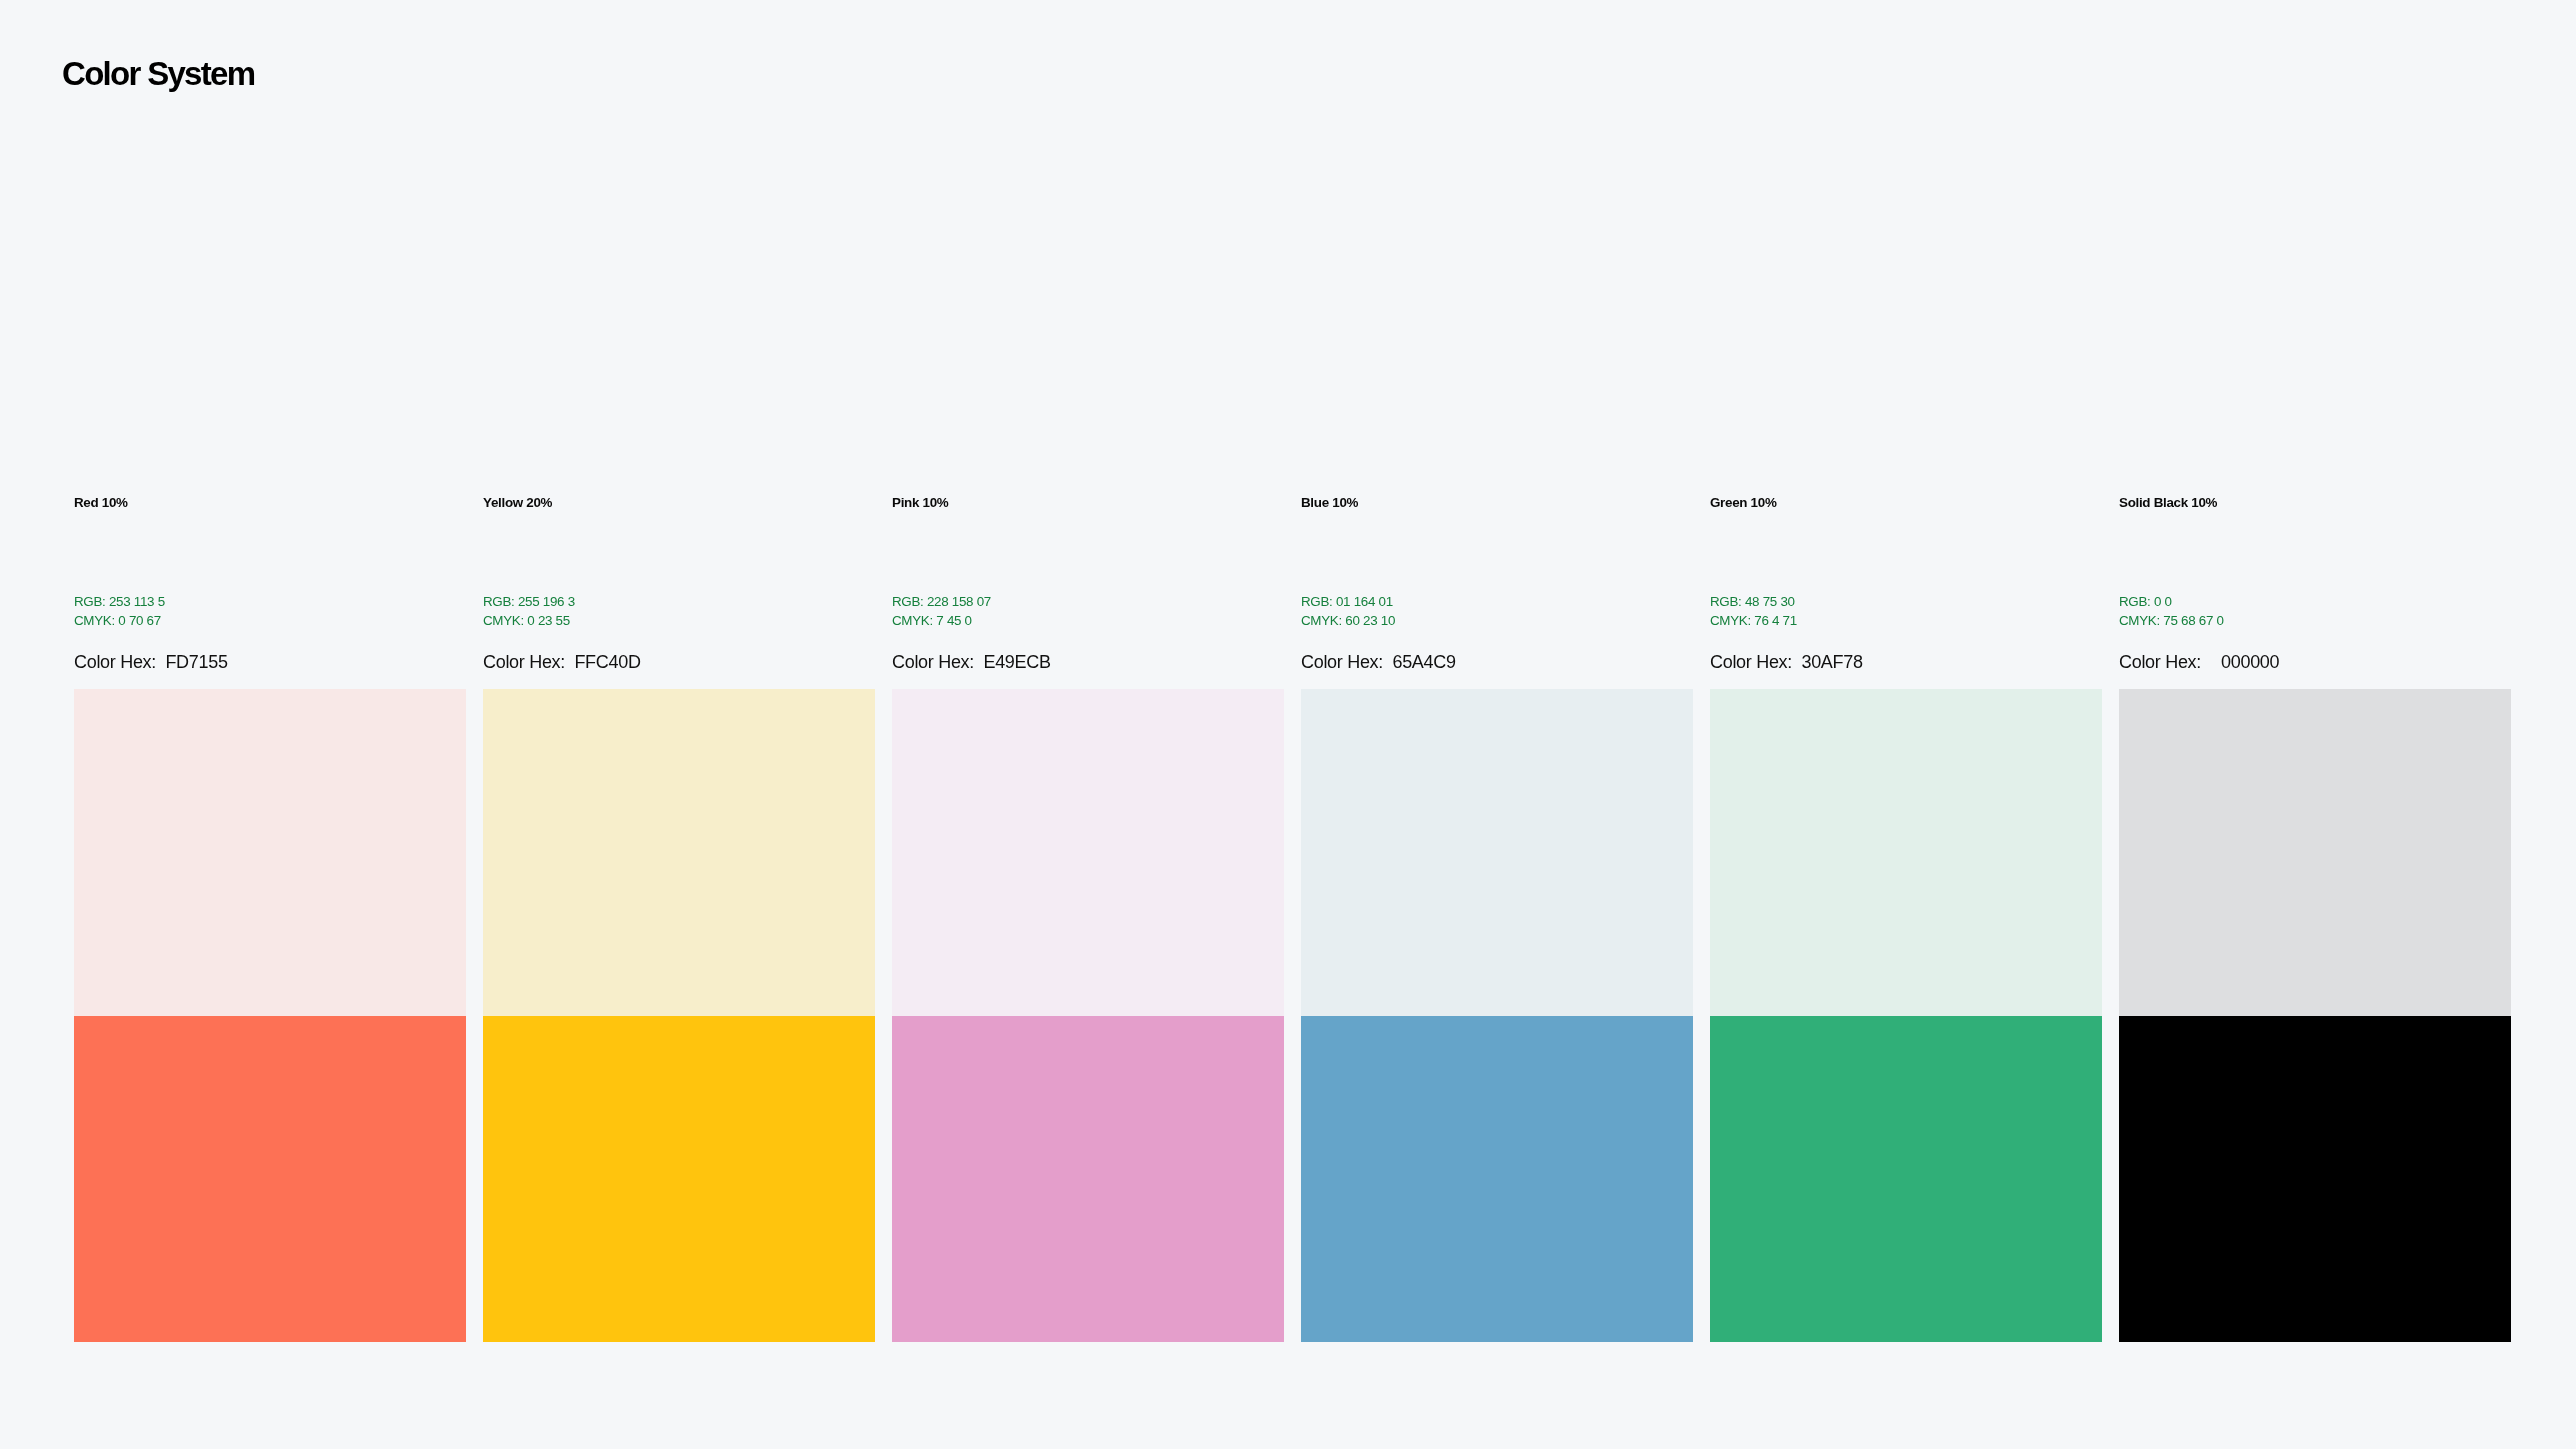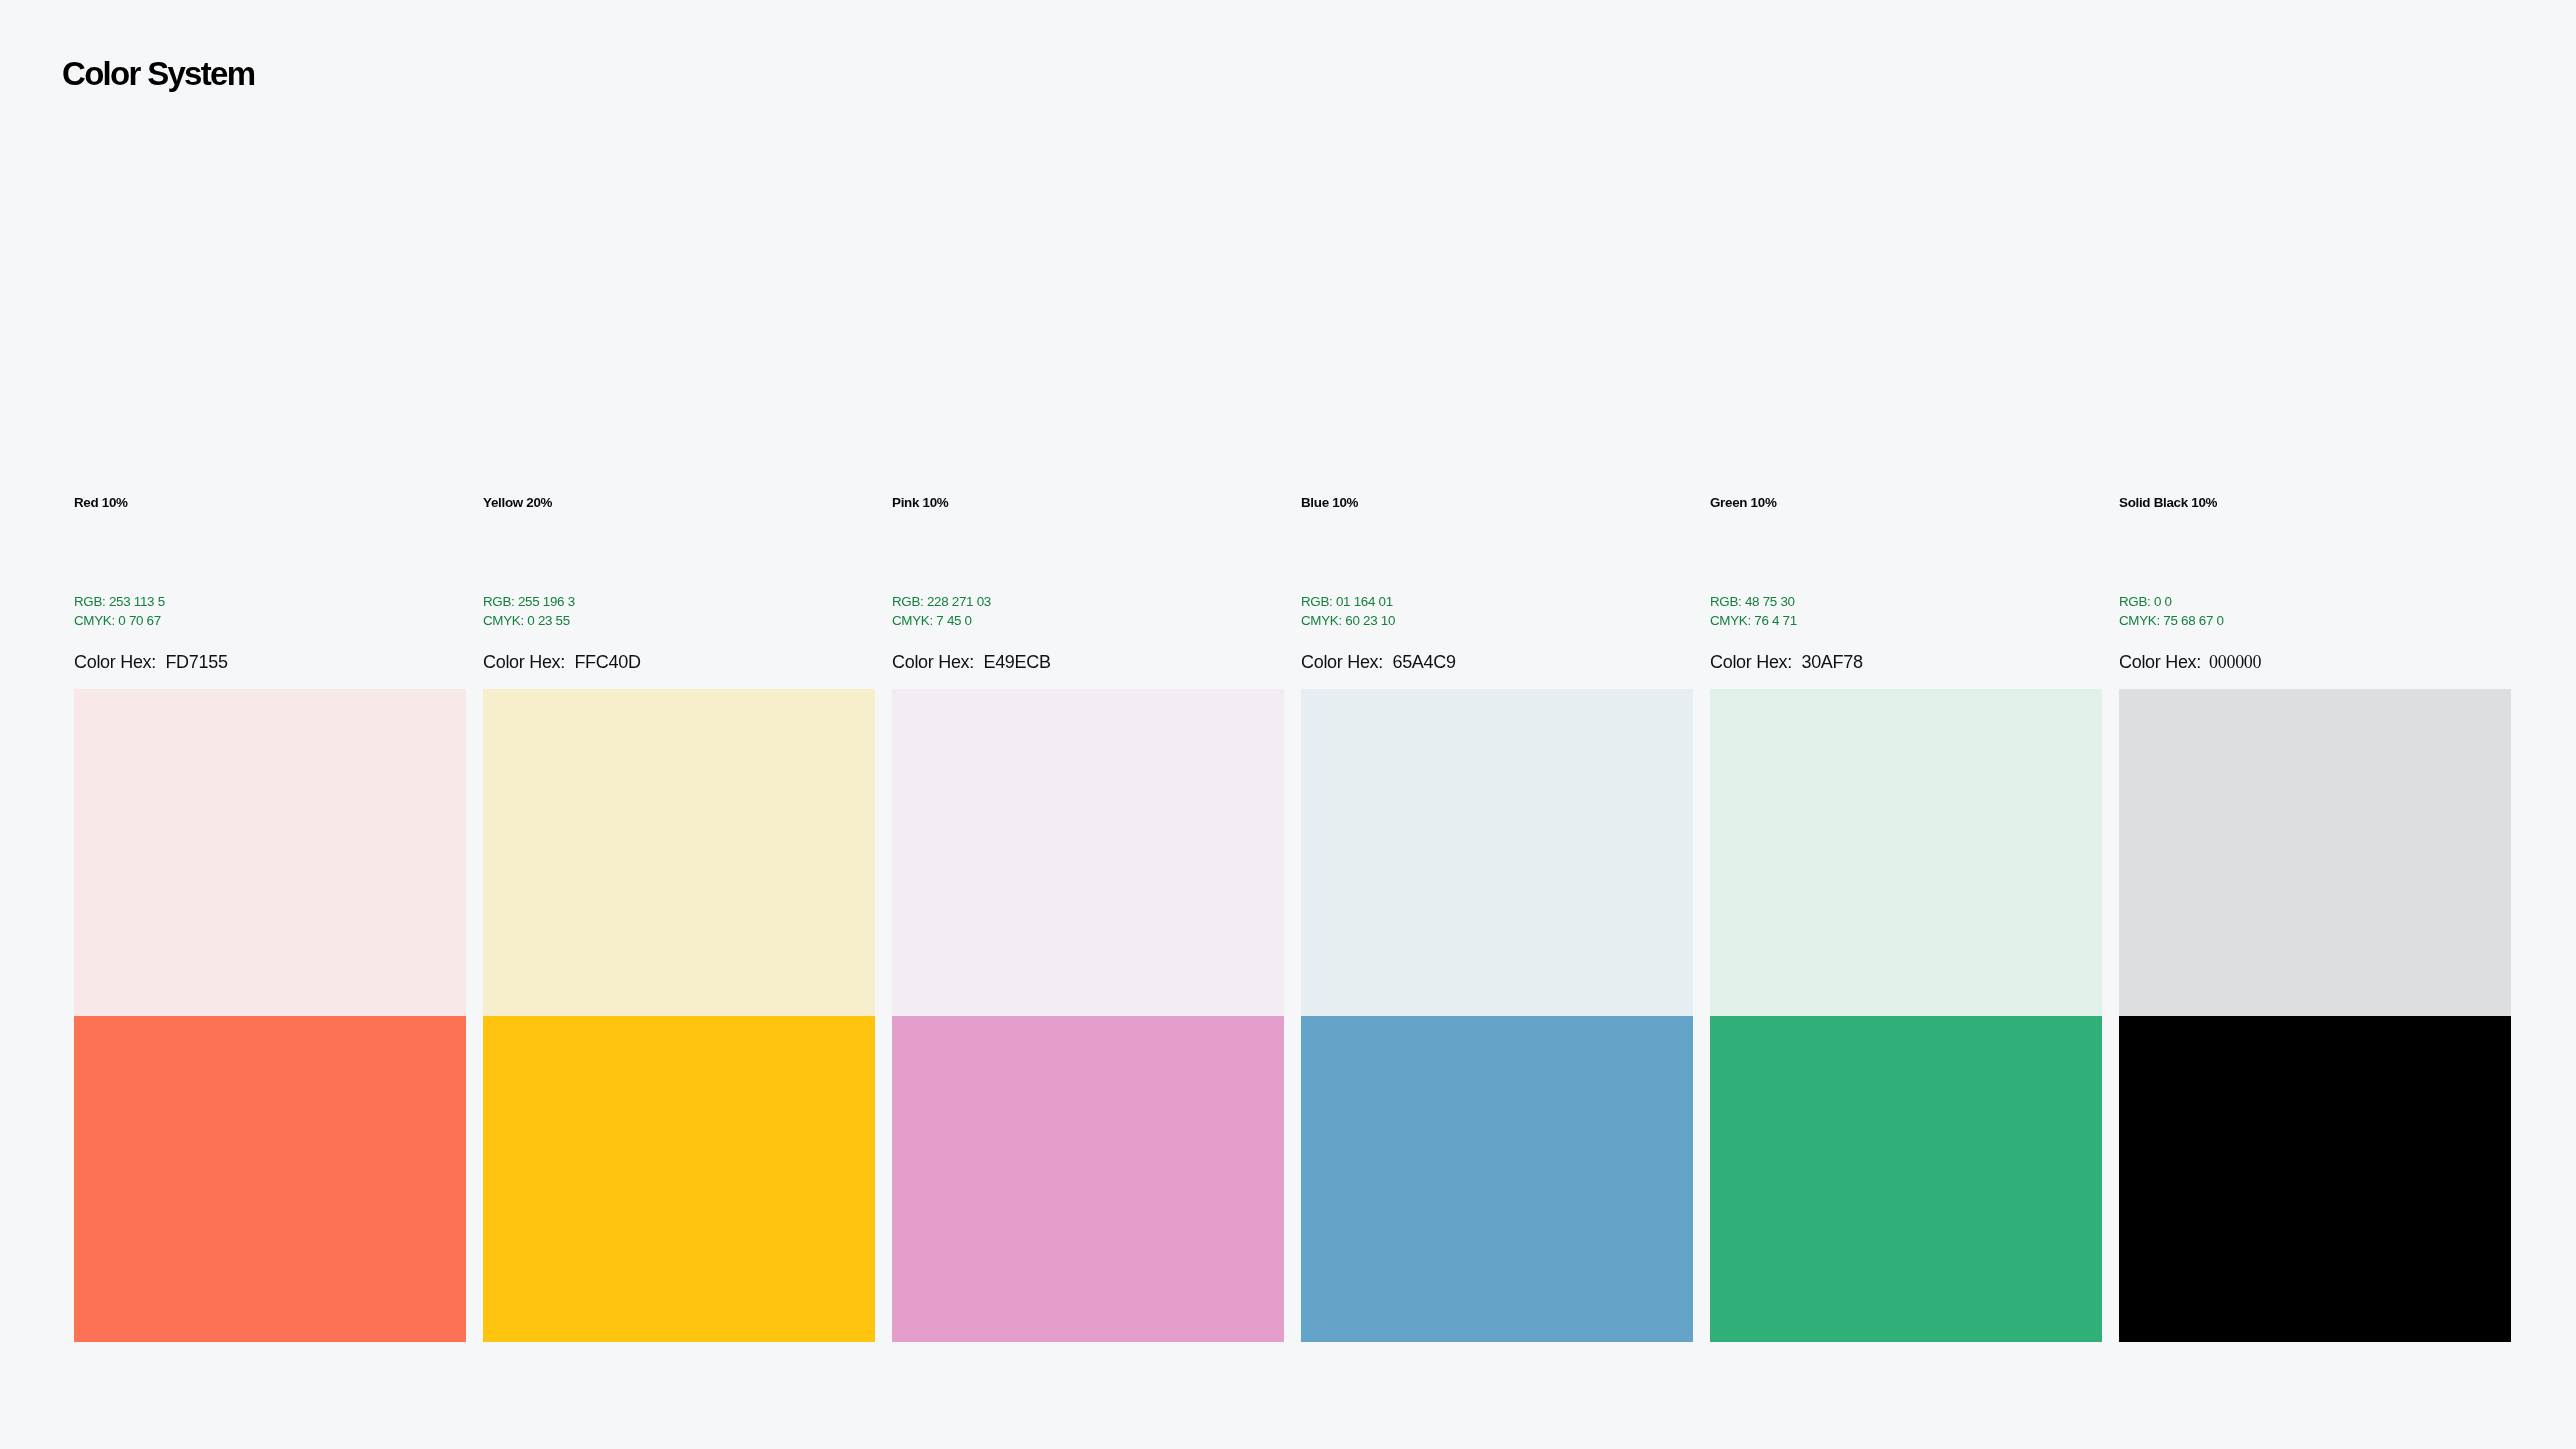--- a/index.html
+++ b/index.html
@@ -77,22 +77,21 @@
     flex-direction: row;
   }
   .hex-label {
     display: inline-block;
   }
   .hex-value {
     display: inline-block;
     margin-left: 9.4px;
   }
   .hex-value.tight {
-    margin-left: 8px;
-    font-family: Liberation Serif, serif;
+    margin-left: 20px;
   }
 
   .swatch-stack {
     margin-top: 18px;
     width: 392px;
     height: 653px;
     display: flex;
     flex-direction: column;
   }
 
@@ -138,21 +137,21 @@
         <span class="hex-value">FFC40D</span>
       </div>
       <div class="swatch-stack">
         <div class="swatch-tint" style="background-color: rgb(247, 238, 203);"></div>
         <div class="swatch-solid" style="background-color: rgb(255, 196, 13);"></div>
       </div>
     </div>
     <div class="palette-column">
       <div class="swatch-name">Pink 10%</div>
       <div class="swatch-specs">
-        <div class="spec-line">RGB: 228 271 03</div>
+        <div class="spec-line">RGB: 228 158 07</div>
         <div class="spec-line">CMYK: 7 45 0</div>
       </div>
       <div class="swatch-hex-row">
         <span class="hex-label">Color Hex:</span>
         <span class="hex-value">E49ECB</span>
       </div>
       <div class="swatch-stack">
         <div class="swatch-tint" style="background-color: rgb(244, 236, 244);"></div>
         <div class="swatch-solid" style="background-color: rgb(228, 158, 203);"></div>
       </div>

